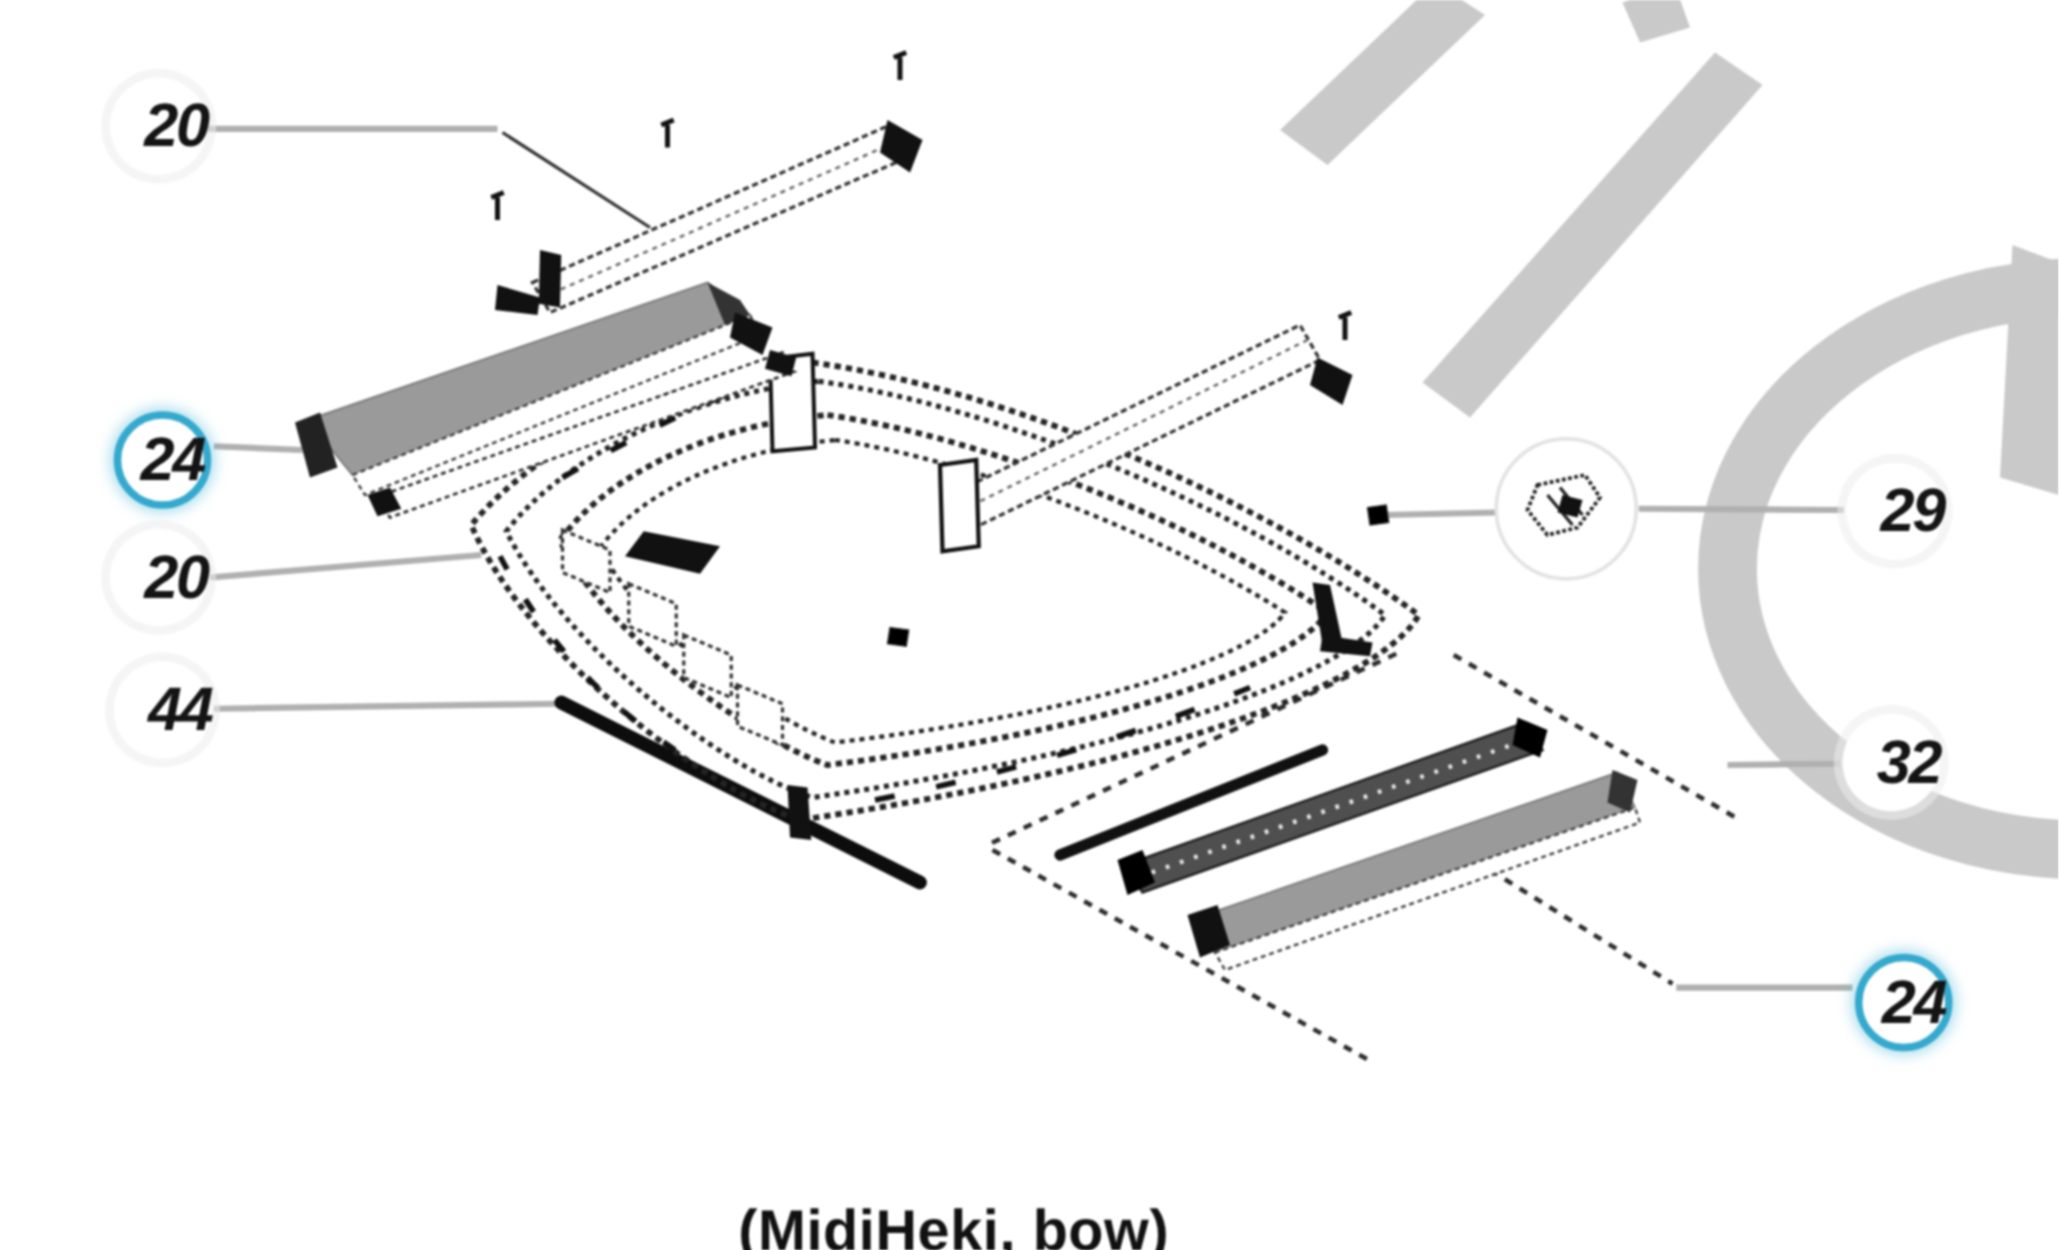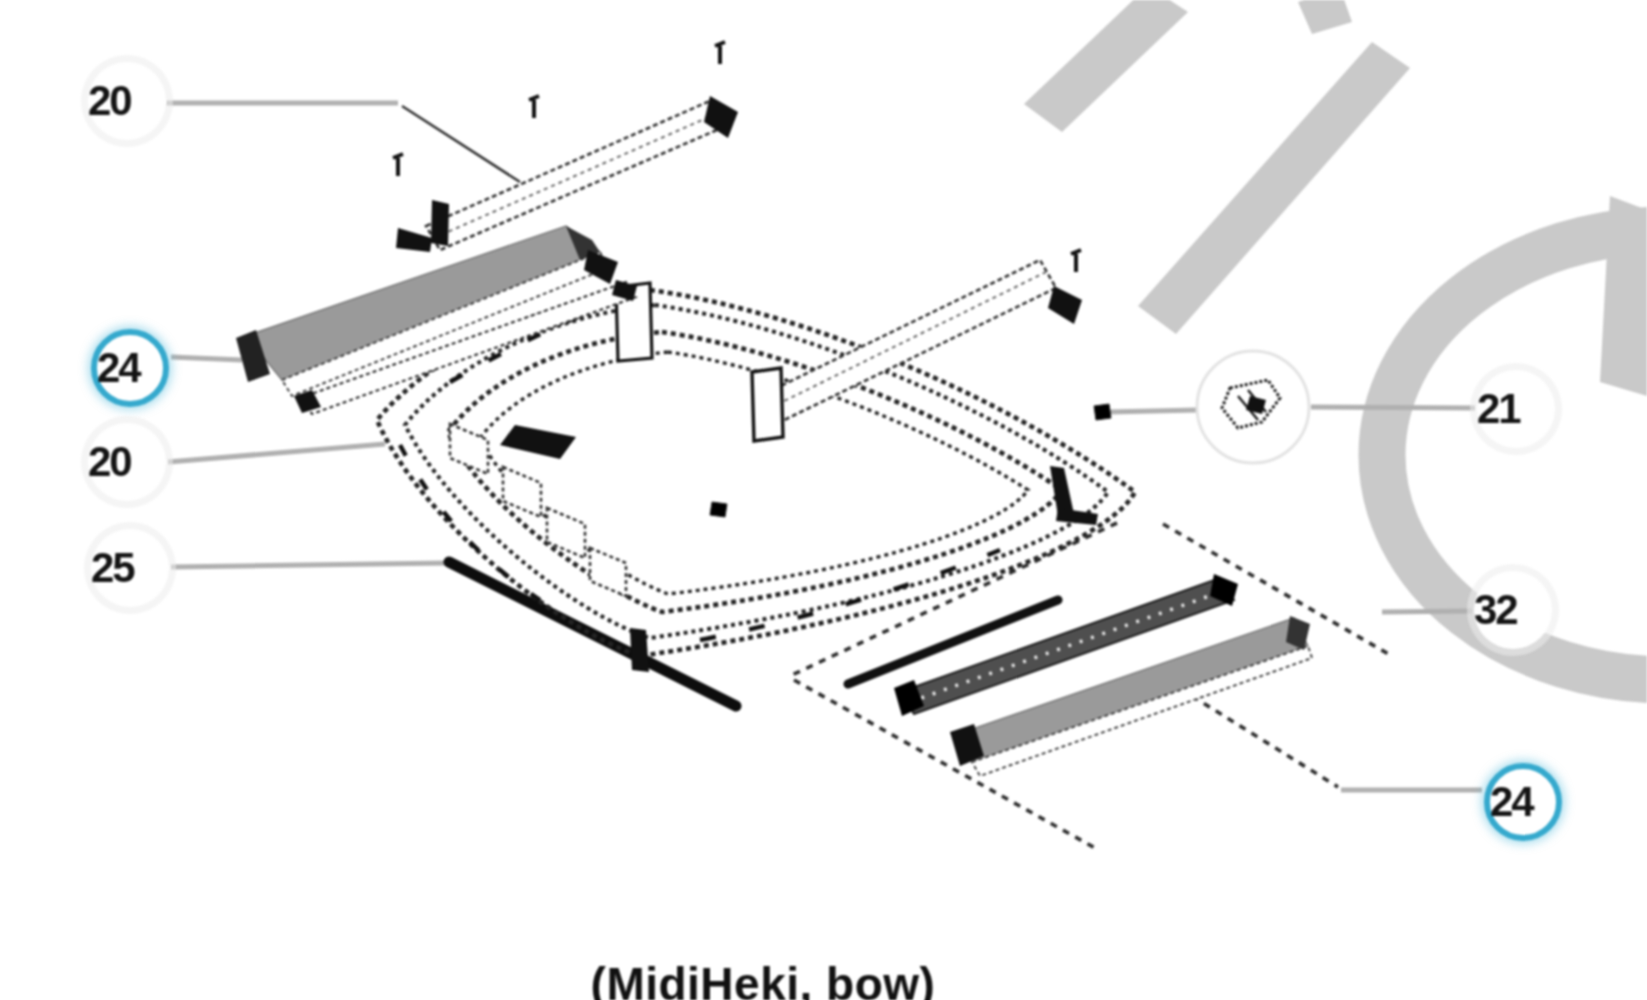--- a/index.html
+++ b/index.html
@@ -2,24 +2,24 @@
 <html style="--accent: #35a9cd;"><head>
 <meta charset="utf-8">
 <style>
   html,body{margin:0;padding:0;background:#fff;}
   .stage{
     position:relative;width:1647px;height:1000px;background:#ffffff;
     overflow:hidden;font-family:"Liberation Sans",sans-serif;
   }
   .stage svg{position:absolute;left:0;top:0;filter:blur(1.05px);}
   .callout{
-    position:absolute;display:flex;align-items:center;justify-content:flex-start;
-    border-radius:50%;background:#ffffff;font-weight:bold;font-size:42px;
+    position:absolute;display:flex;align-items:center;justify-content:flex-end;
+    border-radius:50%;background:#ffffff;font-weight:bold;font-size:49px;
     color:#141414;letter-spacing:-2px;filter:blur(0.8px);
-    width:78px;height:78px;box-sizing:border-box;
+    width:78px;height:78px;box-sizing:border-box;font-style:italic;
   }
   .callout.plain{box-shadow:0 0 0 7px rgba(236,236,236,0.55);}
   .callout.accent{
     border:6px solid var(--accent,#35a9cd);
     box-shadow:0 0 10px 3px rgba(88,190,221,0.5);
     margin-top:10px;
   }
   .caption{
     position:absolute;left:413px;top:957px;width:700px;text-align:center;
     font-weight:bold;font-size:46px;color:#111;letter-spacing:0.5px;
@@ -147,24 +147,24 @@
   <div class="callout plain" style="left:88px;  top:62px;">
       <span>20</span>
     </div>
   <div class="callout accent" style="left:91px;  top:319px;">
       <span>24</span>
     </div>
   <div class="callout plain" style="left:88px;  top:423px;">
       <span>20</span>
     </div>
   <div class="callout plain" style="left:91px;  top:529px;">
-      <span>25</span>
+      <span>44</span>
     </div>
   <div class="callout plain" style="left:1477px;top:370px;">
-      <span>21</span>
+      <span>29</span>
     </div>
   <div class="callout plain" style="left:1474px;top:571px;">
       <span>32</span>
     </div>
   <div class="callout accent" style="left:1484px;top:753px;">
       <span>24</span>
     </div>
 
   <div class="caption">(MidiHeki, bow)</div>
 

